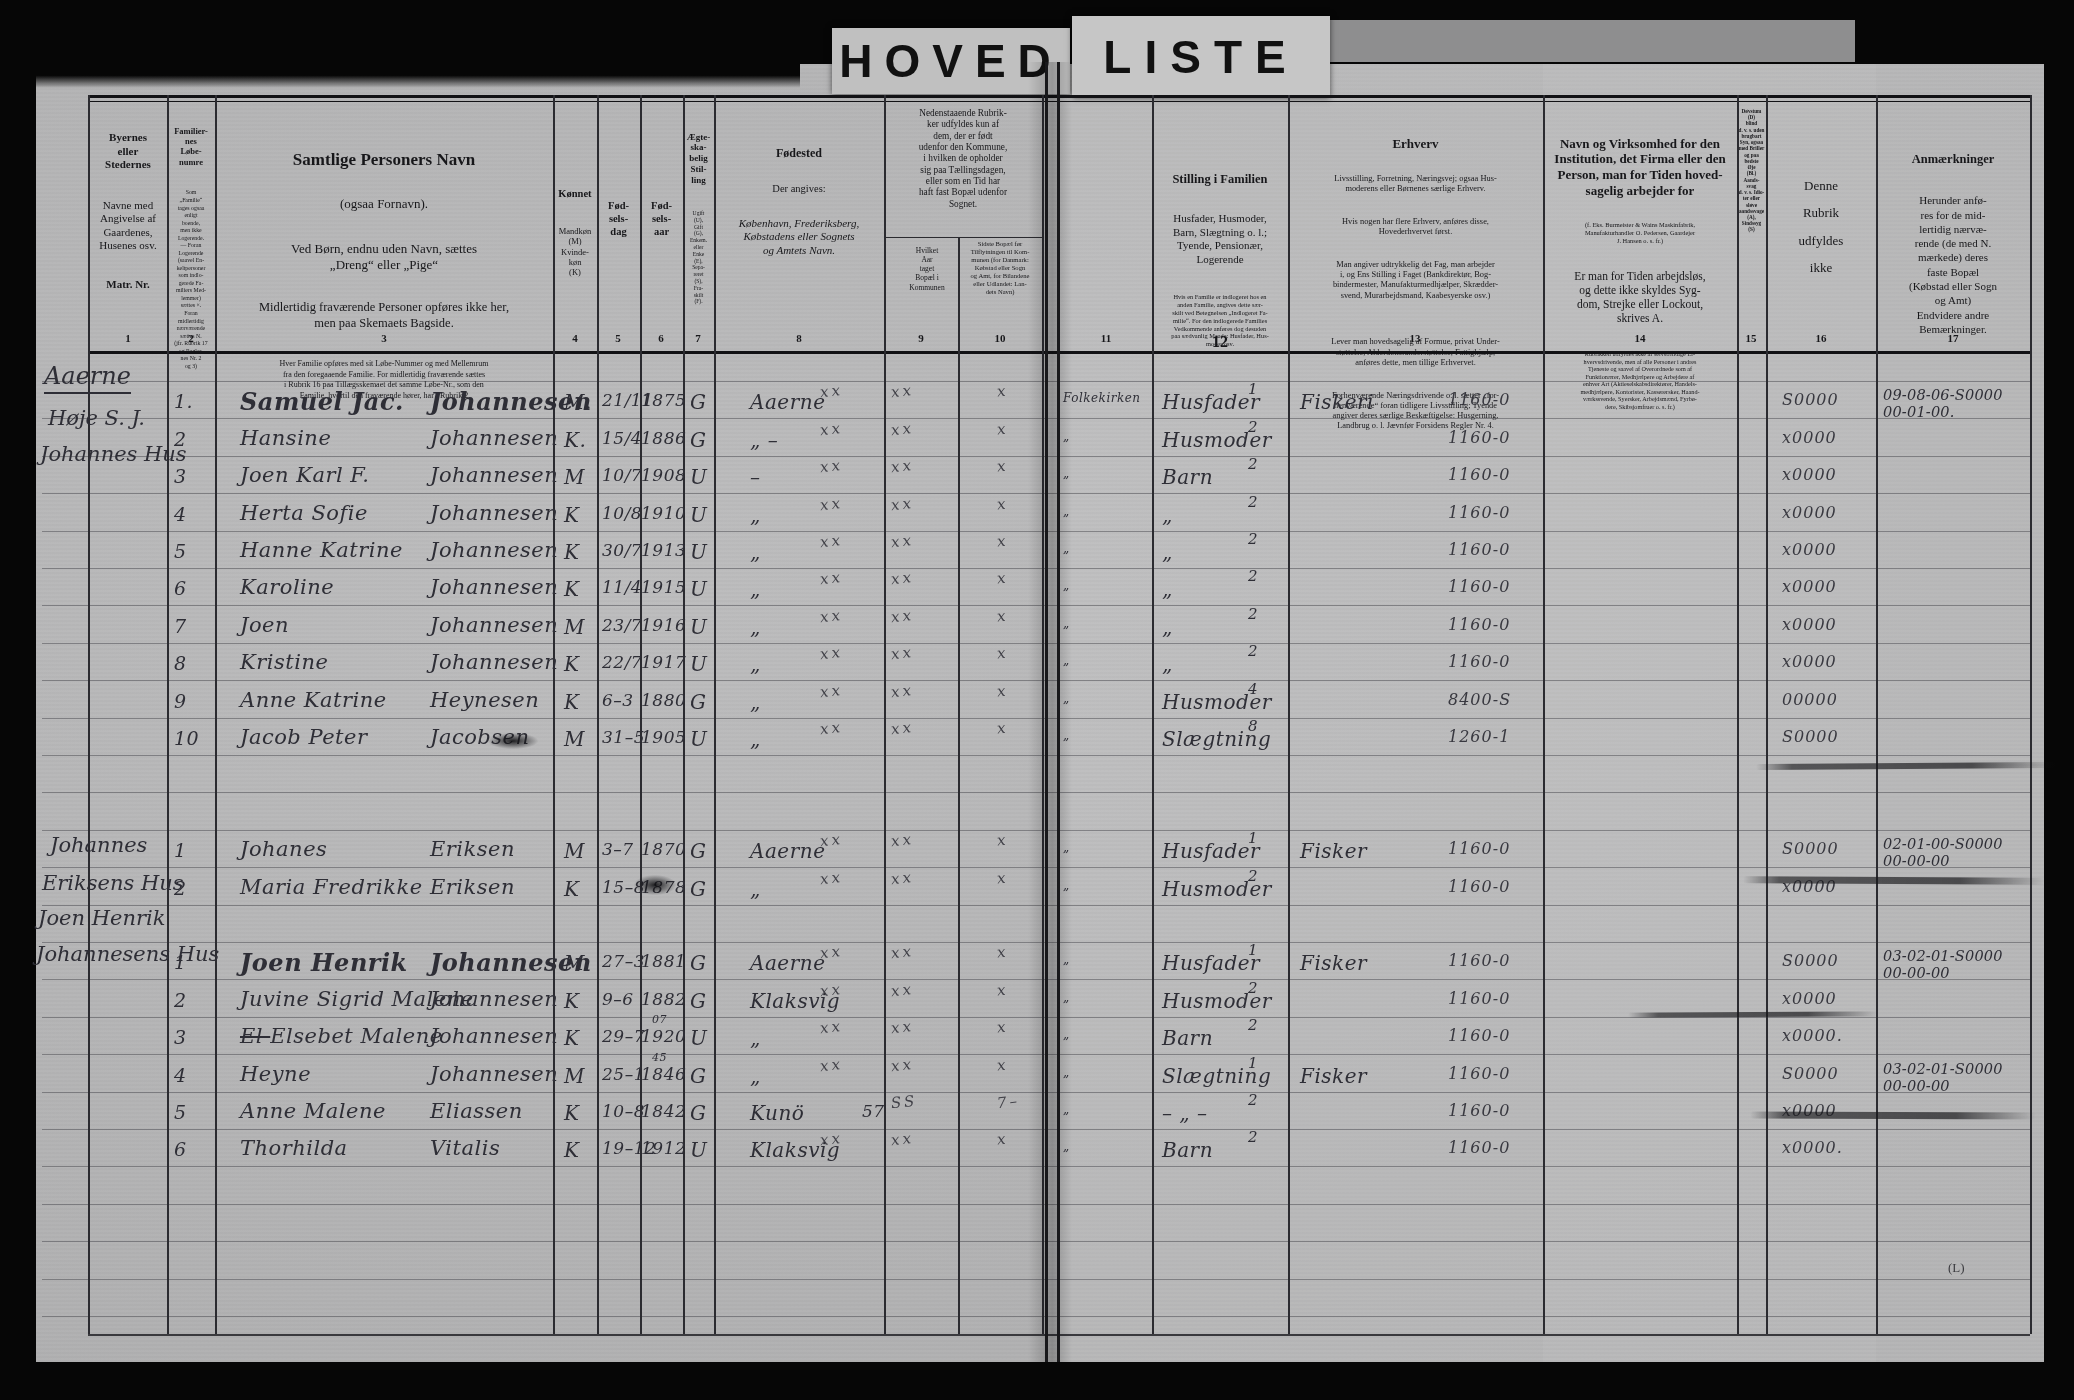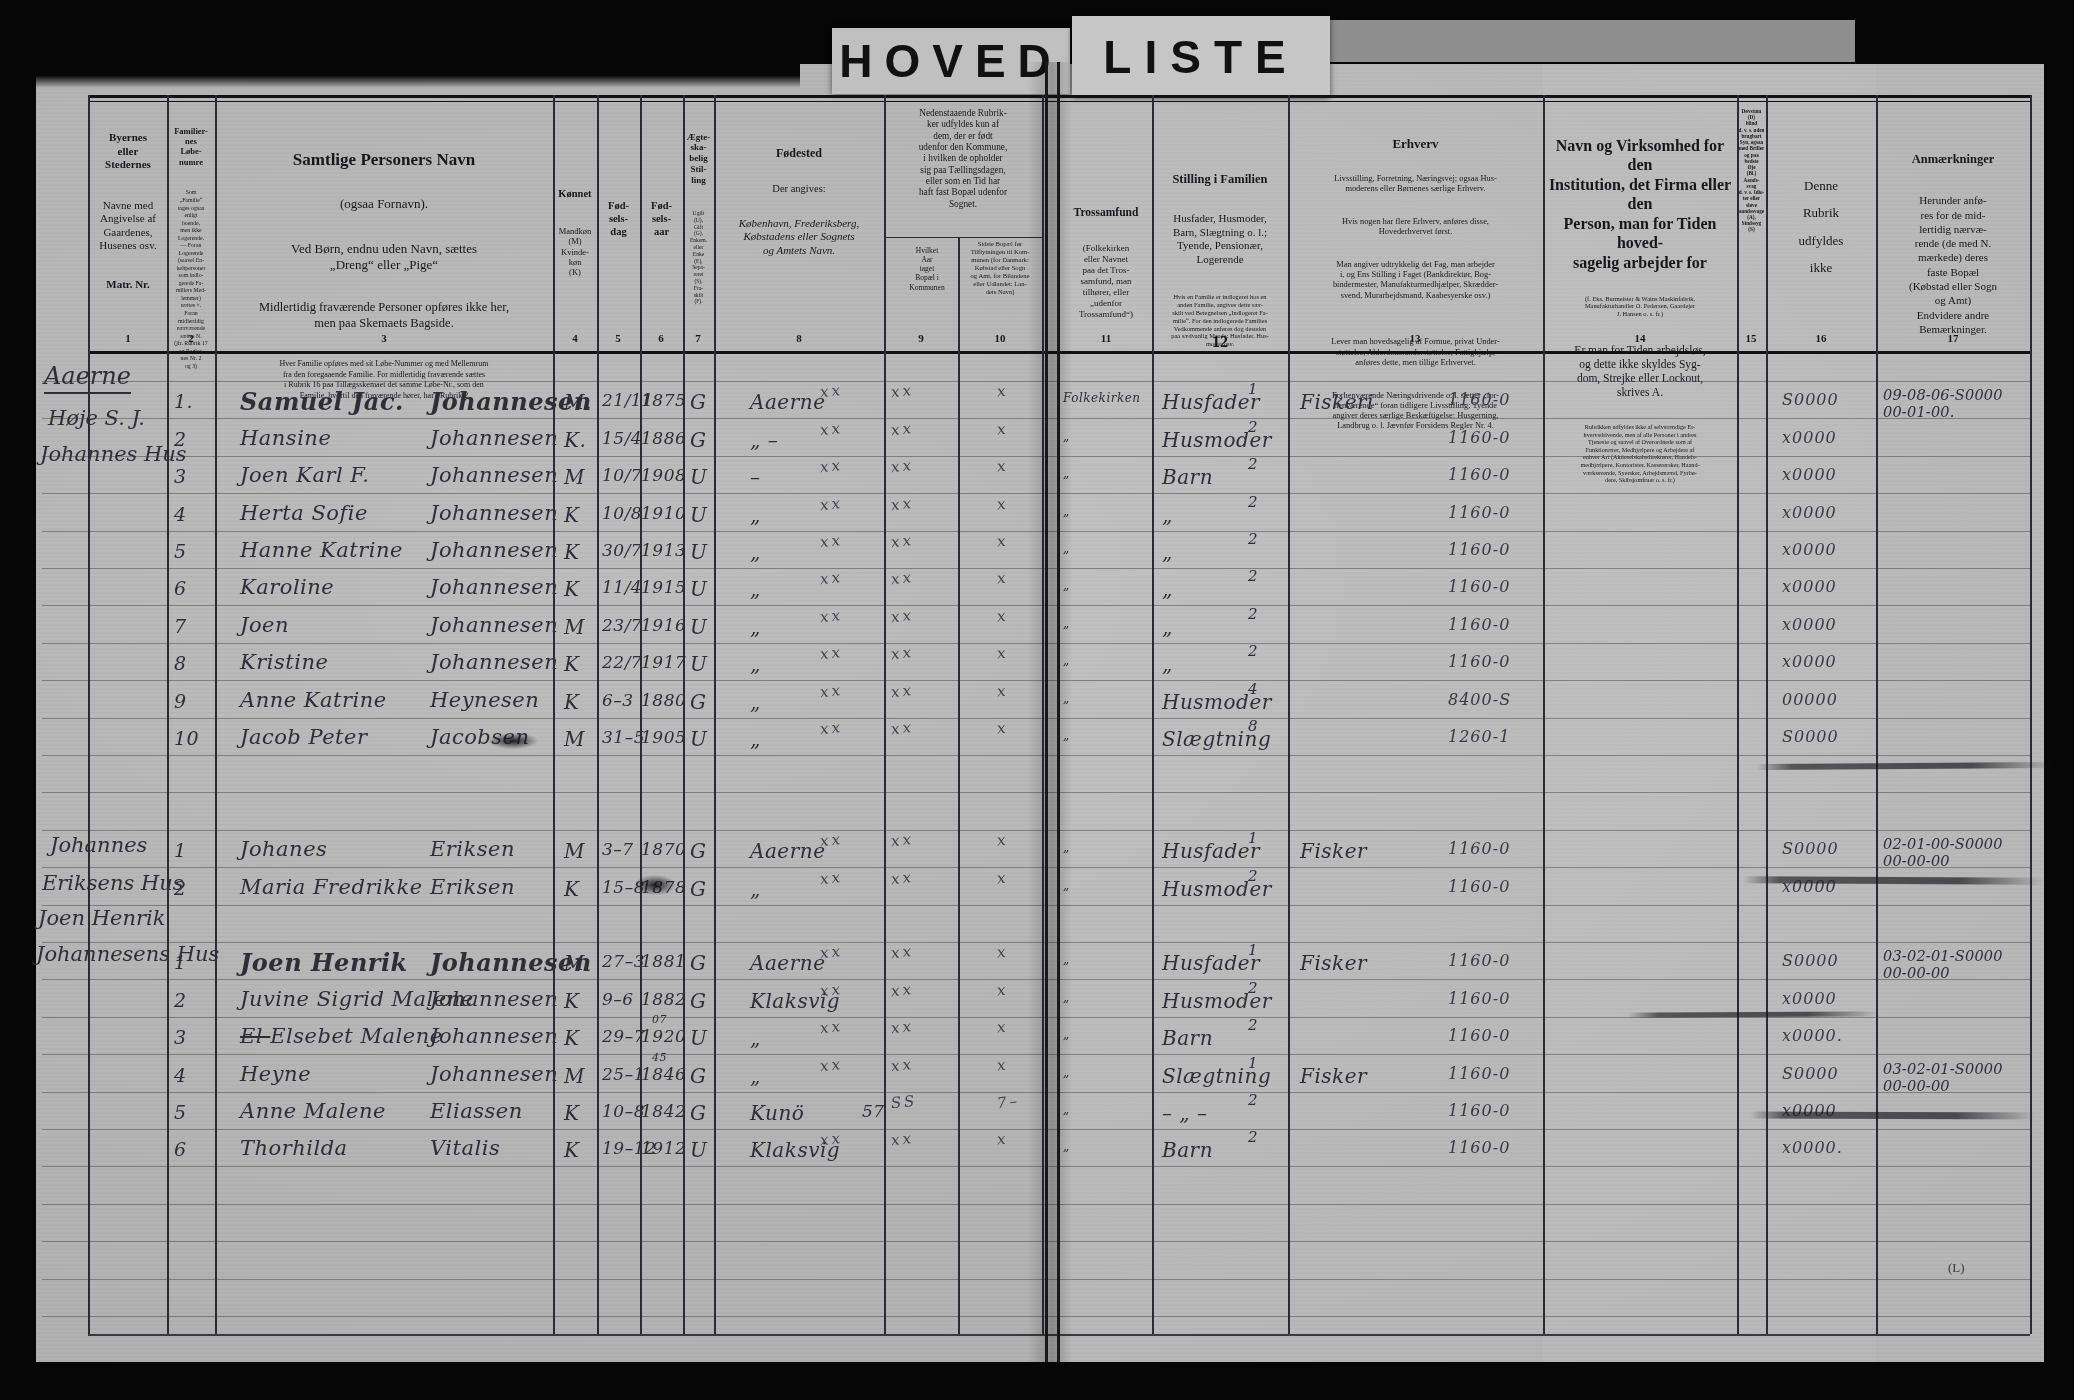--- a/index.html
+++ b/index.html
@@ -168,30 +168,20 @@
 taget
 Bopæl i
 Kommunen</div>
   <div class="pc" style="left:958px;top:240px;width:84px;font-size:6.6px;">Sidste Bopæl før
 Tilflytningen til Kom-
 munen (for Danmark:
 Købstad eller Sogn
 og Amt, for Bilandene
 eller Udlandet: Lan-
 dets Navn)</div>
-  <div class="pc" style="left:1060px;top:185px;width:92px;">
-    <div class="b" style="font-size:11.5px;">Trossamfund</div>
-    <div style="font-size:9px;margin-top:5px;">(Folkekirken
-eller Navnet
-paa det Tros-
-samfund, man
-tilhører, eller
-„udenfor
-Trossamfund“)</div>
-  </div>
   <div class="pc" style="left:1152px;top:152px;width:136px;">
     <div class="b" style="font-size:12.5px;">Stilling i Familien</div>
     <div style="font-size:11px;margin-top:6px;">Husfader, Husmoder,
 Barn, Slægtning o. l.;
 Tyende, Pensionær,
 Logerende</div>
     <div style="font-size:6.4px;margin-top:8px;">Hvis en Familie er indlogeret hos en
 anden Familie, angives dette sær-
 skilt ved Betegnelsen „Indlogeret Fa-
 milie“. For den indlogerede Families
@@ -211,21 +201,21 @@
 svend, Murarbejdsmand, Kaabesyerske osv.)</div>
     <div style="font-size:8.4px;margin-top:17px;">Lever man hovedsagelig af Formue, privat Under-
 støttelse, Alderdomsunderstøttelse, Fattighjælp,
 anføres dette, men tillige Erhvervet.</div>
     <div style="font-size:8.4px;margin-top:3px;">Forhenværende Næringsdrivende o. l. sætter „for-
 henværende“ foran tidligere Livsstilling; Tyende
 angiver deres særlige Beskæftigelse: Husgerning,
 Landbrug o. l. Jævnfør Forsidens Regler Nr. 4.</div>
   </div>
   <div class="pc" style="left:1546px;top:116px;width:188px;">
-    <div class="b" style="font-size:16px;">Navn og Virksomhed for den
+    <div class="b" style="font-size:13px;">Navn og Virksomhed for den
 Institution, det Firma eller den
 Person, man for Tiden hoved-
 sagelig arbejder for</div>
     <div style="font-size:6.4px;margin-top:3px;">(f. Eks. Burmeister &amp; Wains Maskinfabrik,
 Manufakturhandler O. Pedersen, Gaardejer
 J. Hansen o. s. fr.)</div>
     <div style="font-size:11.5px;margin-top:5px;">Er man for Tiden arbejdsløs,
 og dette ikke skyldes Syg-
 dom, Strejke eller Lockout,
 skrives A.</div>

